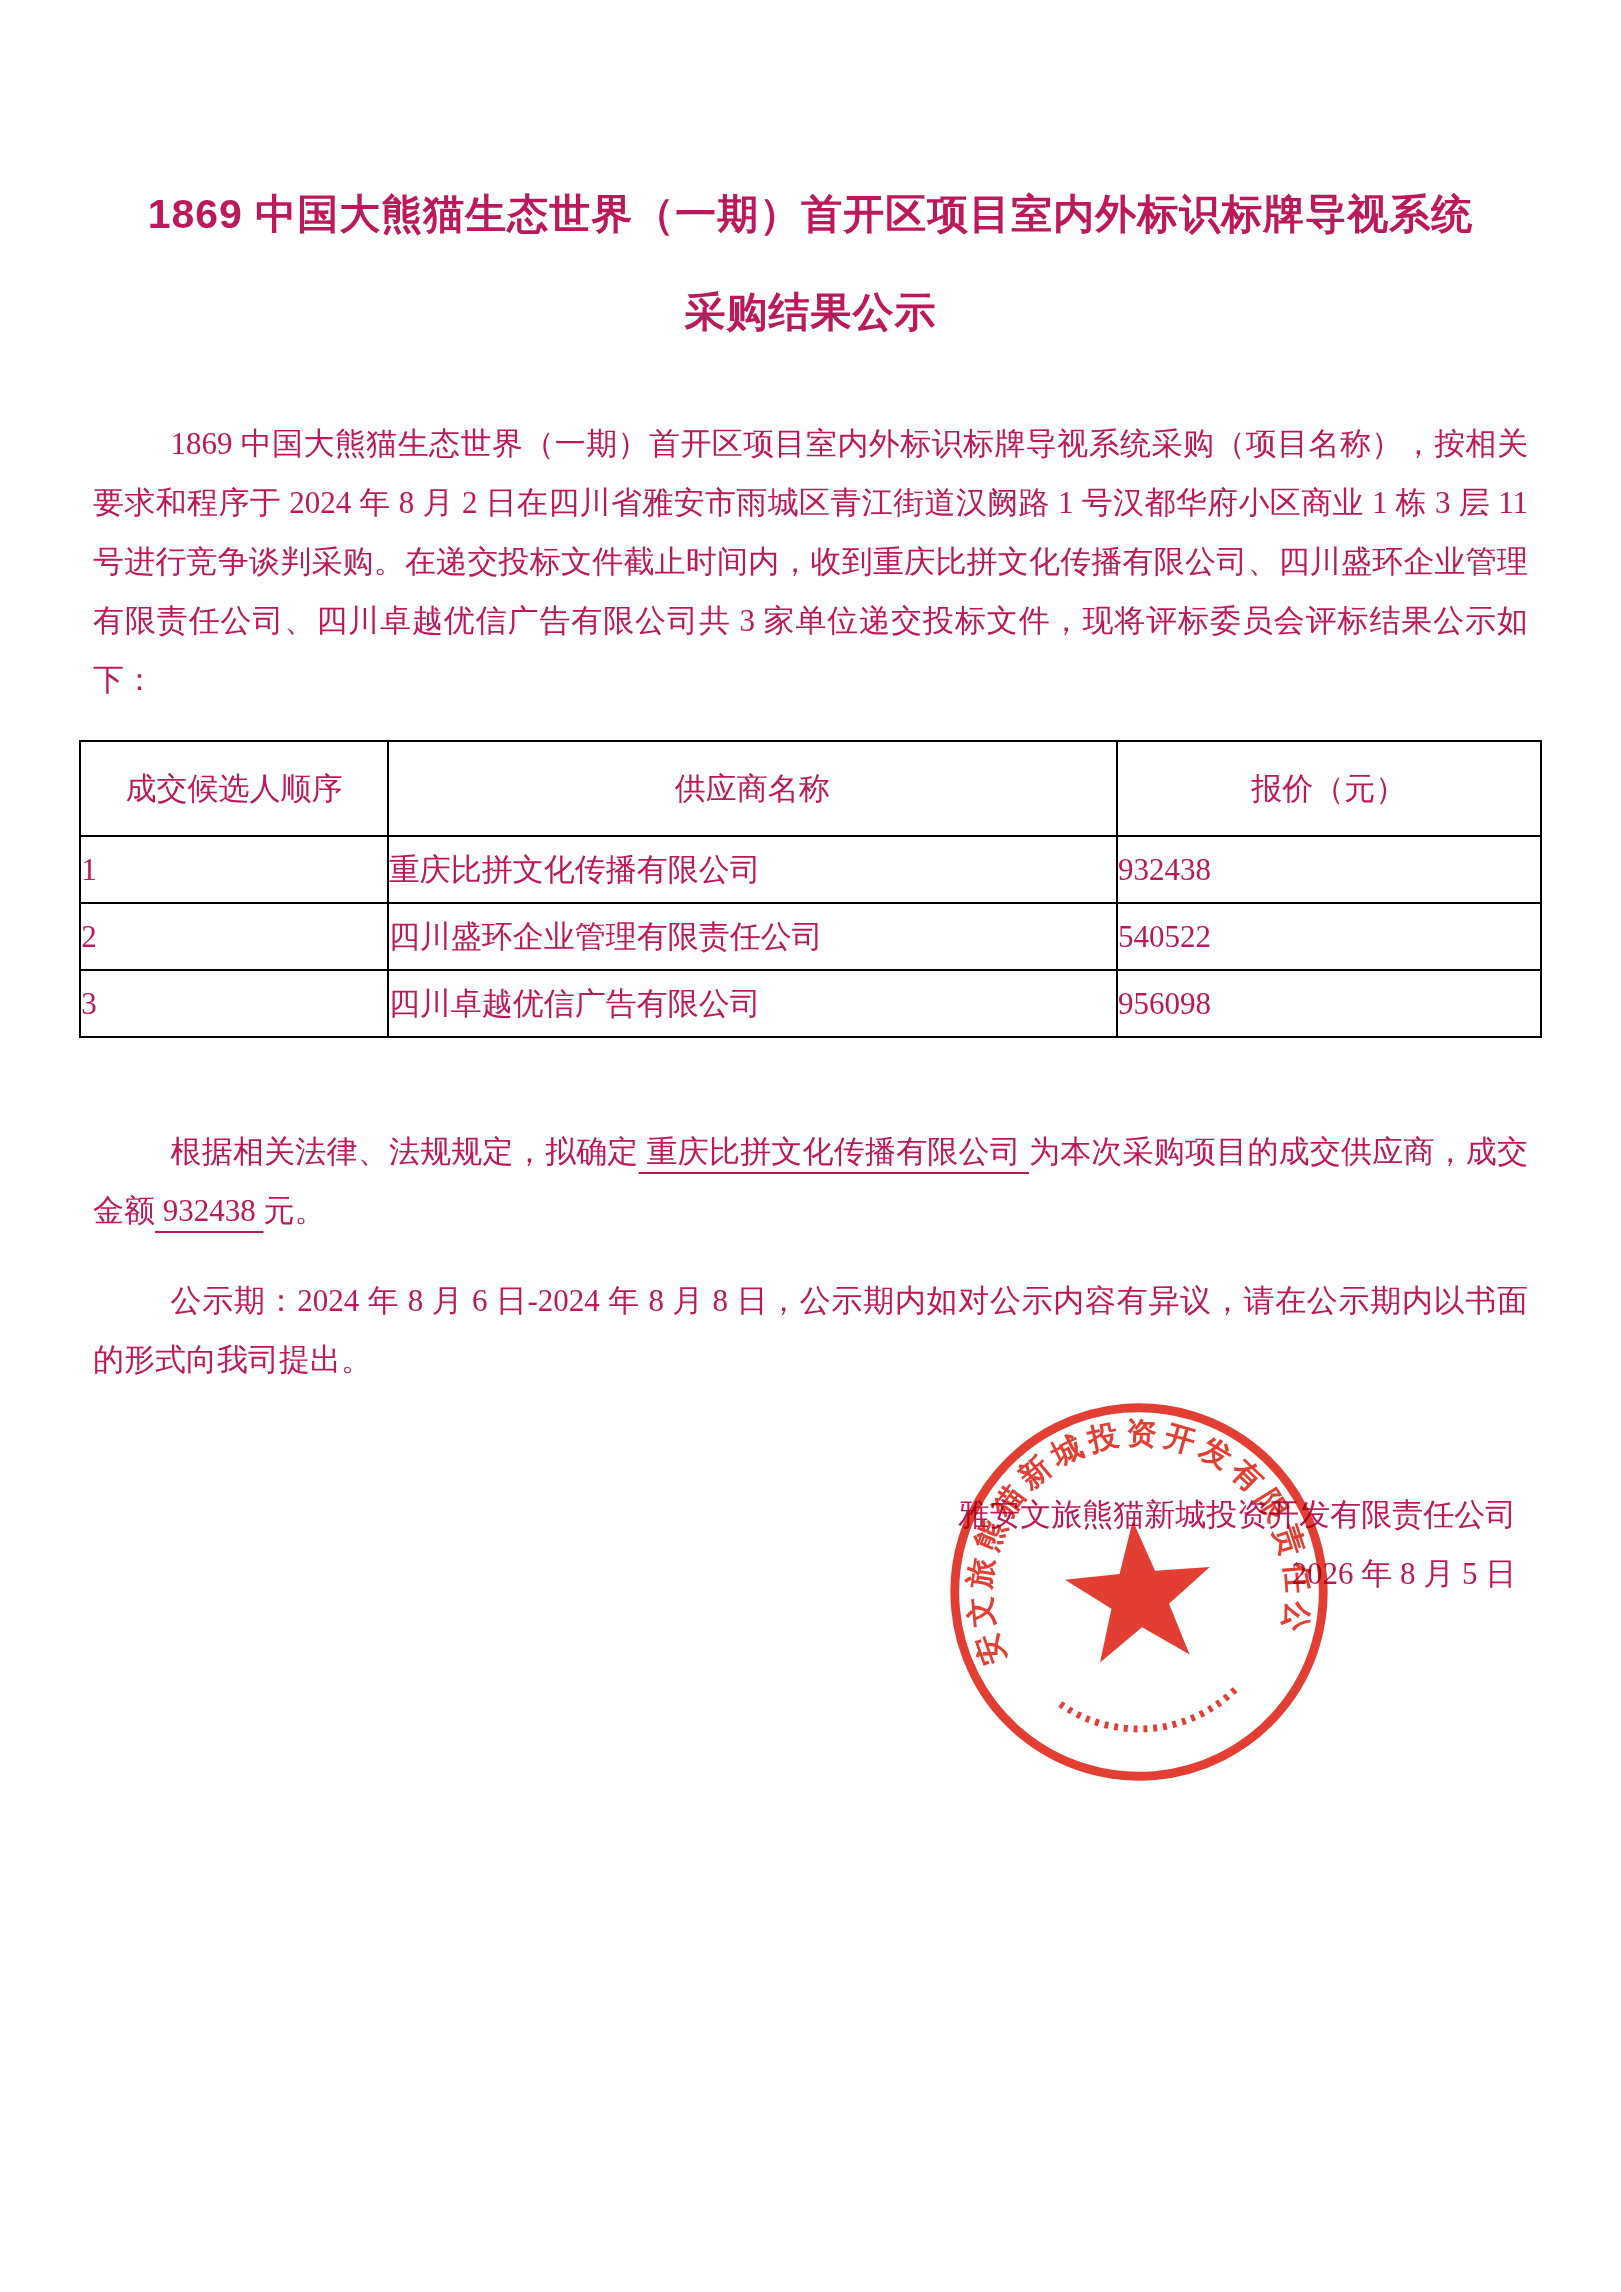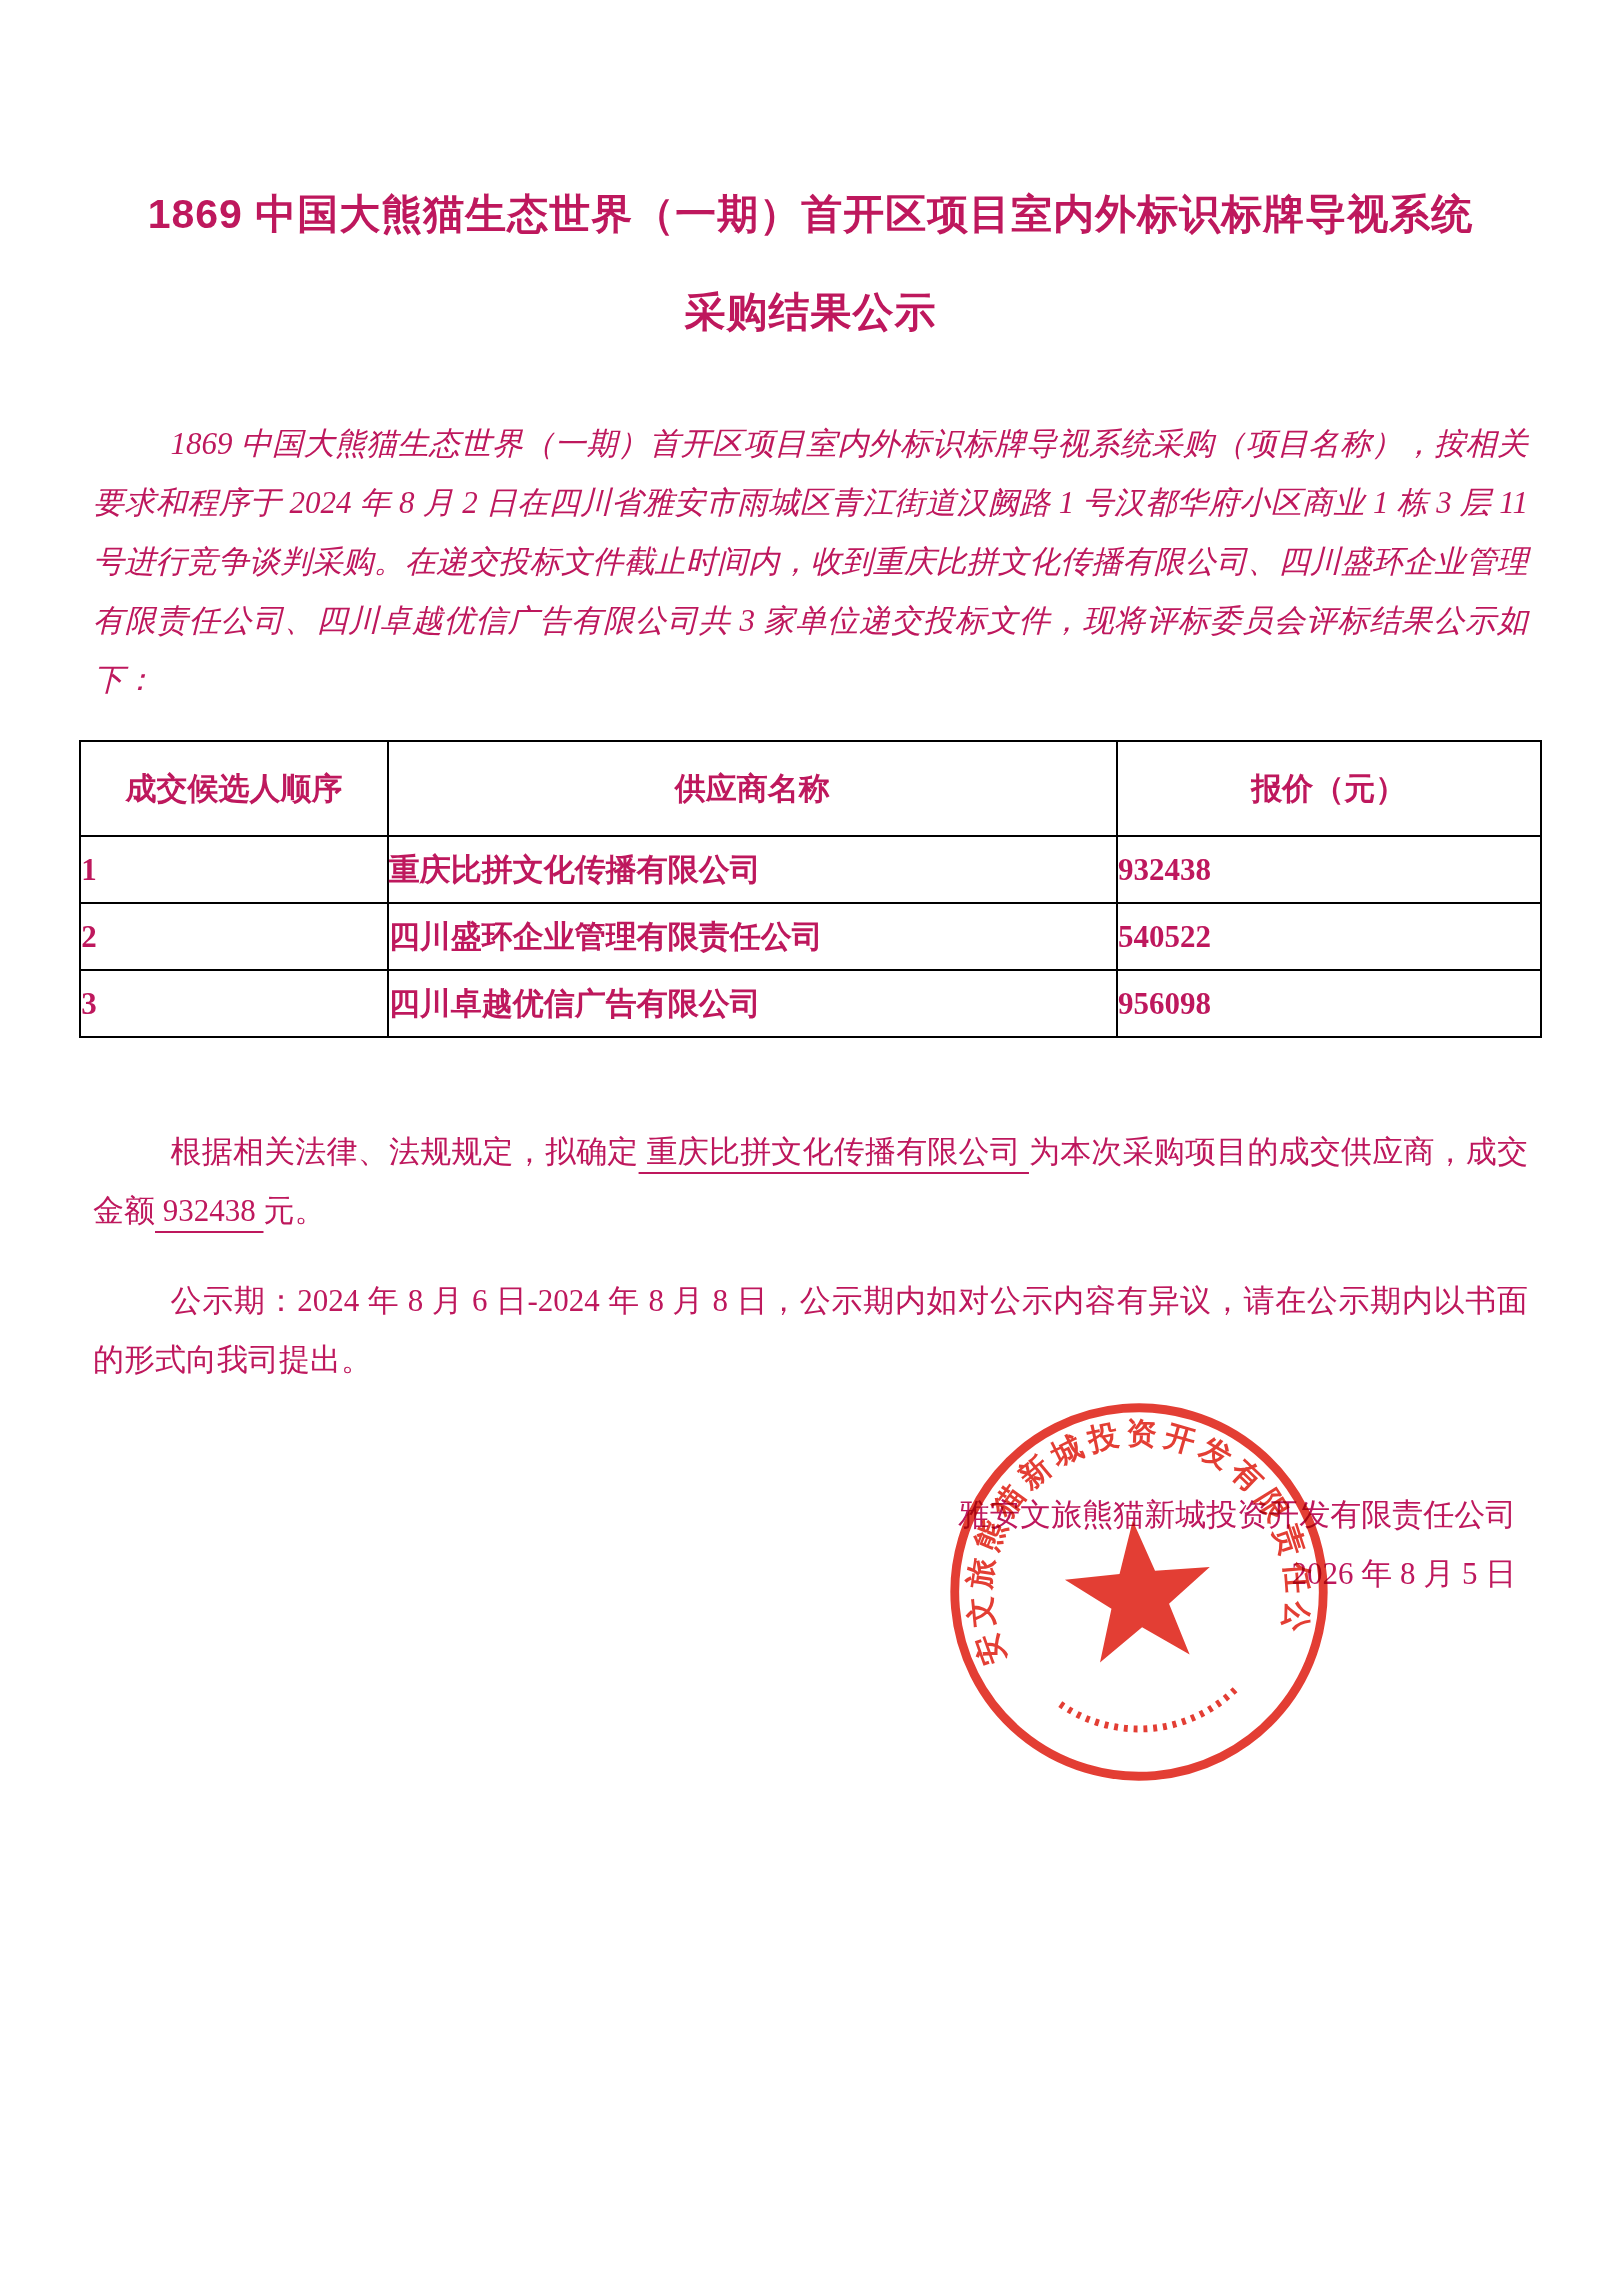--- a/index.html
+++ b/index.html
@@ -29,34 +29,34 @@
     letter-spacing: 1px;
   }
   .body-text {
     font-size: 31px;
     line-height: 59px;
     text-align: justify;
   }
   .para-indent {
     text-indent: 2.5em;
   }
-  .para1 { margin-top: 53px; font-style: italic; }
+  .para1 { margin-top: 53px; }
   .list-intro { margin-top: 13.7px; }
   table.supplier-table {
     width: calc(100% + 27.4px);
     margin-left: -13.7px;
     margin-top: 21.6px;
     border-collapse: collapse;
     table-layout: fixed;
   }
   table.supplier-table th,
   table.supplier-table td {
     border: 2px solid #000;
     vertical-align: middle;
-    font-weight: bold;
+    font-weight: normal;
     font-size: 31px;
     padding: 0;
   }
   table.supplier-table thead th { height: 93px; }
   table.supplier-table tbody td { height: 65px; }
   .col-rank  { width: 21%; }
   .col-name  { width: 50%; }
   .col-price { width: 29%; }
   .para2 { margin-top: 84px; }
   .para3 { margin-top: 11.8px; }

